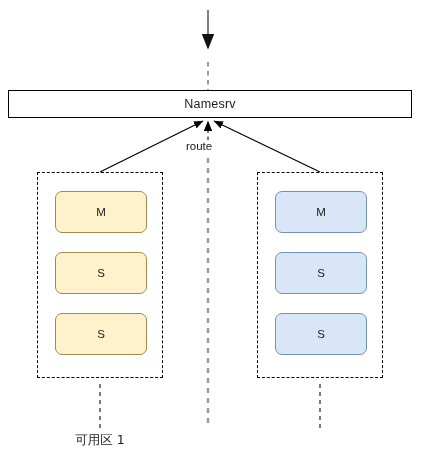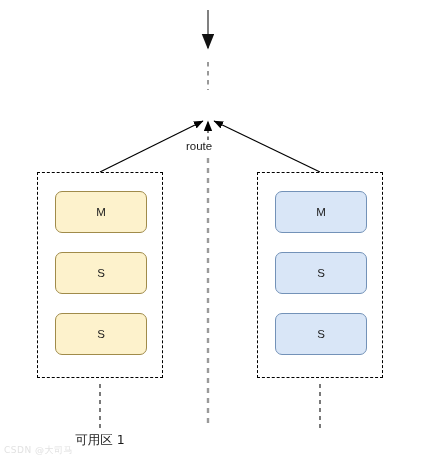--- a/index.html
+++ b/index.html
@@ -140,20 +140,23 @@
 
     <line x1="320" y1="172" x2="214" y2="121" stroke="#000000" stroke-width="1.2" marker-end="url(#arrow-black)"></line>
 
     <line x1="208" y1="158" x2="208" y2="428" stroke="#9a9a9a" stroke-width="2.4" stroke-dasharray="5,5"></line>
 
     <line x1="100" y1="384" x2="100" y2="428" stroke="#222222" stroke-width="1.2" stroke-dasharray="4,4"></line>
 
     <line x1="320" y1="384" x2="320" y2="428" stroke="#222222" stroke-width="1.2" stroke-dasharray="4,4"></line>
   </svg>
 
+  <div class="namesrv-box">
+    <span class="namesrv-label">Namesrv</span>
+  </div>
 
   <div class="route-label">route</div>
 
   <div class="zone-container zone-left">
   </div>
   <div class="node yellow n-l0">
     <span>M</span>
   </div>
   <div class="node yellow n-l1">
     <span>S</span>
@@ -169,15 +172,14 @@
   </div>
   <div class="node blue n-r1">
     <span>S</span>
   </div>
   <div class="node blue n-r2">
     <span>S</span>
   </div>
 
   <div class="zone-label zone-label-left">可用区 1</div>
 
-  <div class="watermark">CSDN @大司马</div>
 
 </div>
 
 </body></html>

